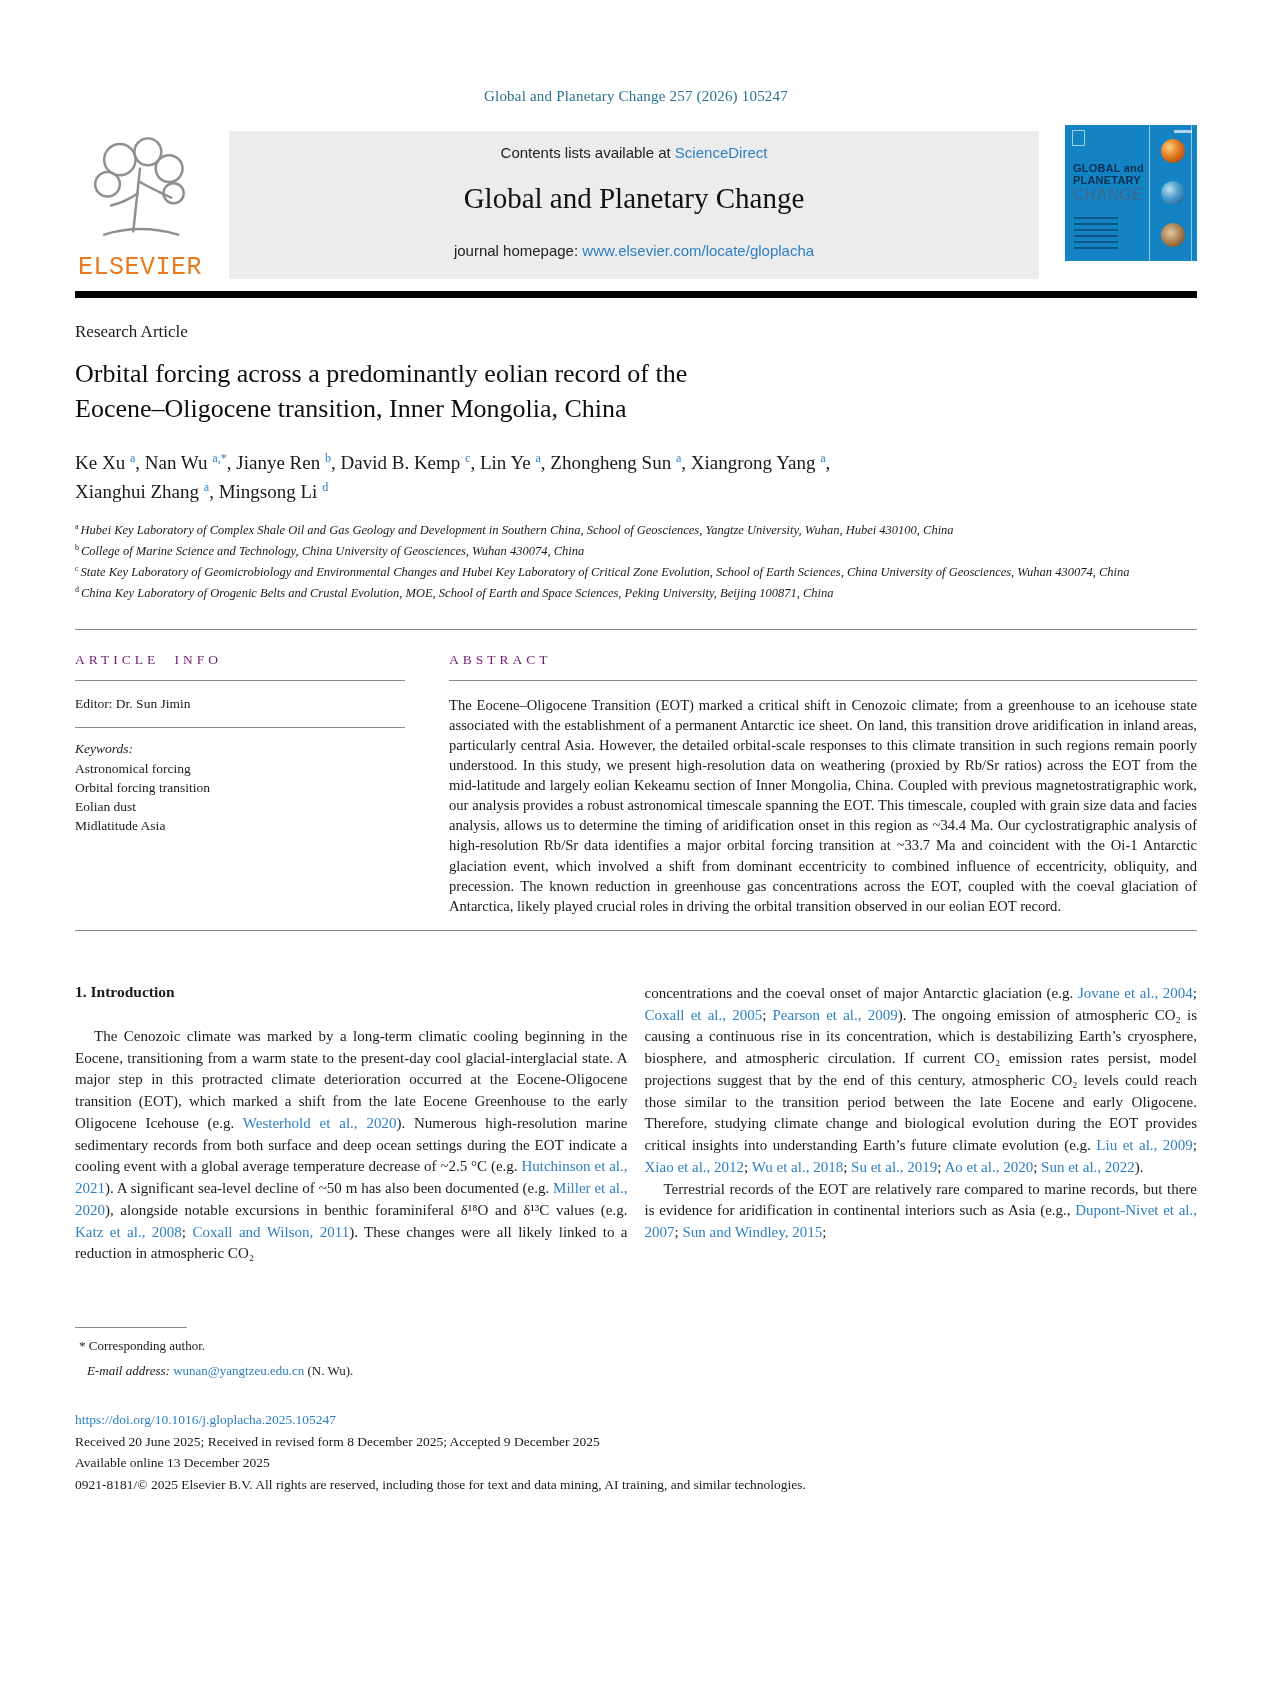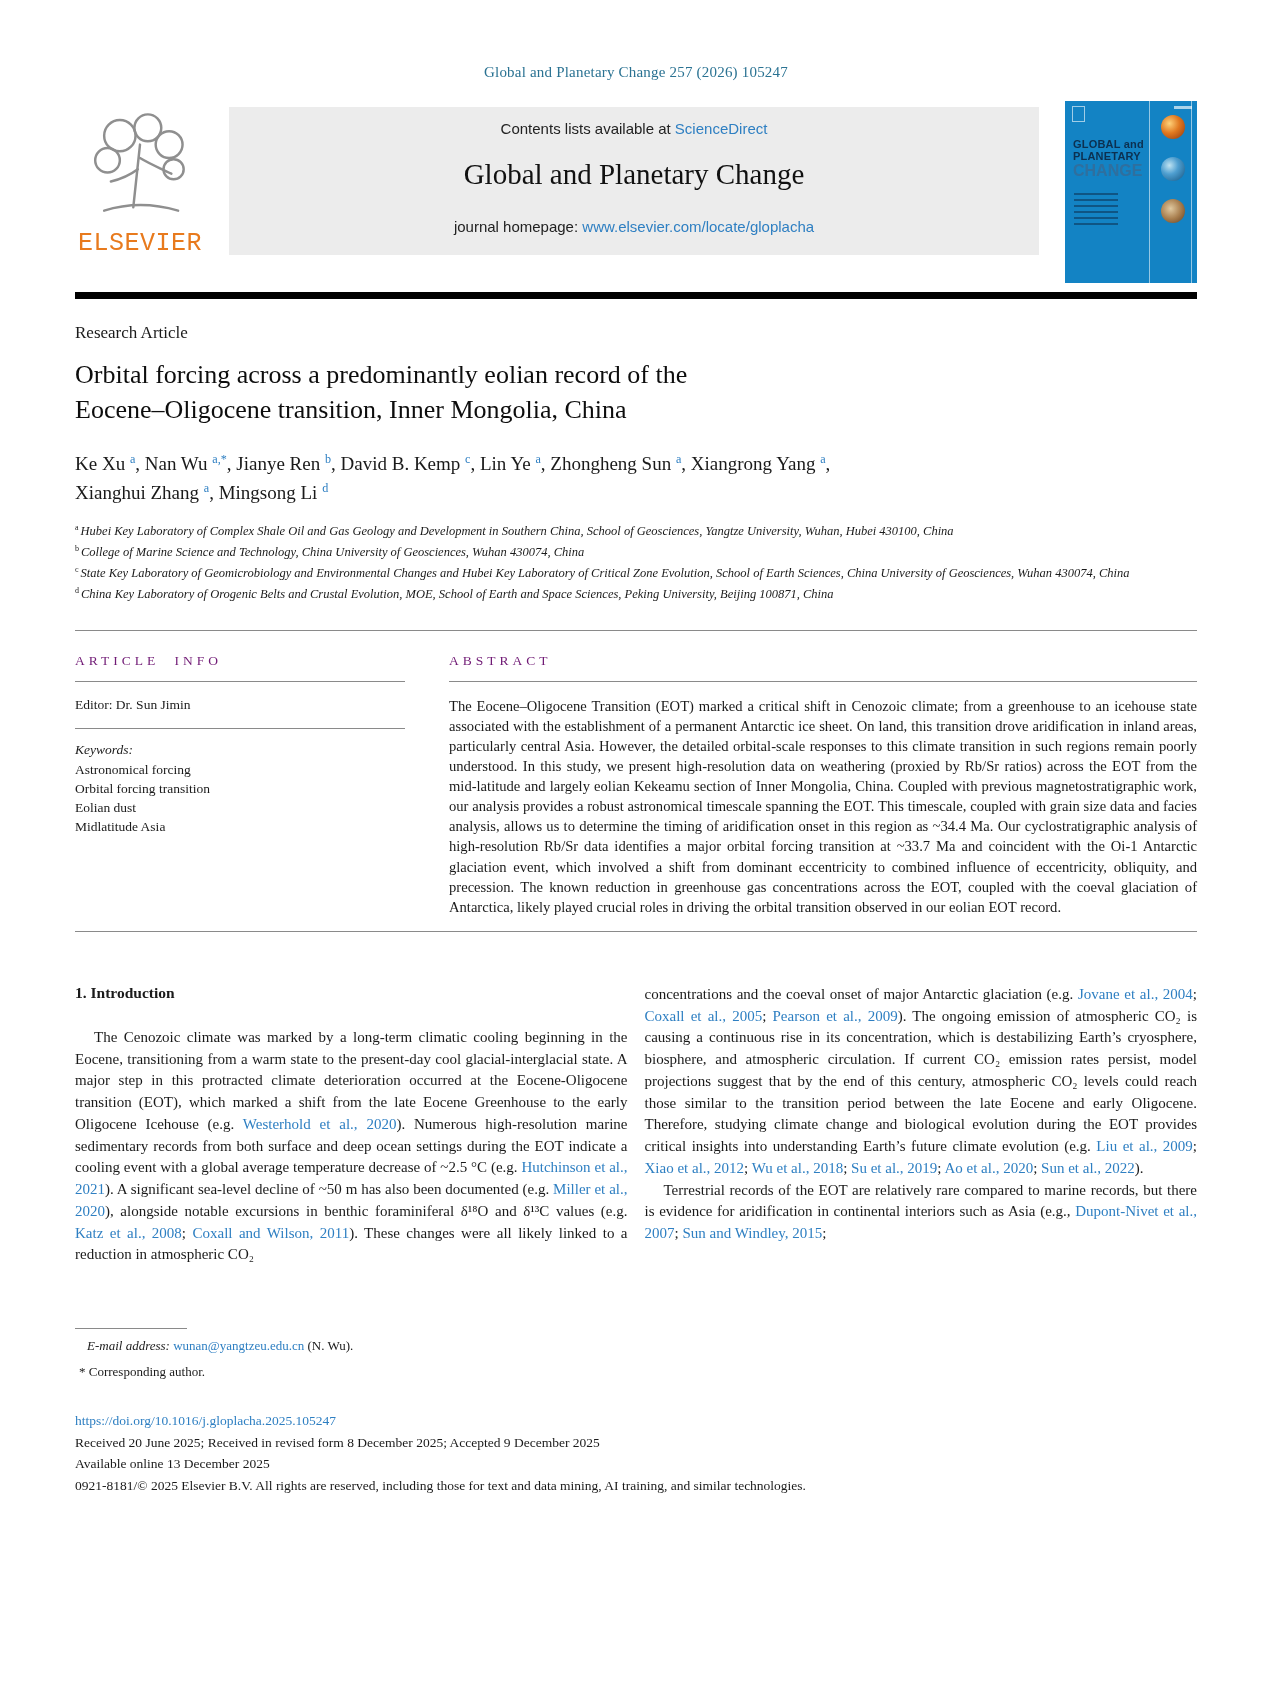--- a/index.html
+++ b/index.html
@@ -3,32 +3,32 @@
 <meta charset="utf-8">
 <style>
   :root{
     --link:#2e7fc2; --teal:#2a7292; --orange:#e87a1d; --coverblue:#1383c4;
     --ink:#1a1a1a; --rule:#8a8a8a;
   }
   html,body{margin:0;padding:0;background:#fff;}
   .page{width:1268px;height:1693px;position:relative;background:#fff;overflow:hidden;
         font-family:"Liberation Serif","DejaVu Serif",serif;color:var(--ink);}
   .content{padding:0 71px 0 75px;}
-  .citation{ text-align:center;padding-top:64px;font-size:15px;color:var(--teal);letter-spacing:.2px;}
+  .citation{ text-align:center;padding-top:88px;font-size:15px;color:var(--teal);letter-spacing:.2px;}
   
   .masthead{display:flex;margin-top:26px;align-items:flex-start;}
   .logo-block{width:130px;flex:0 0 130px;text-align:center;}
   .logo-block svg{display:block;margin:4px auto 0 auto;}
   .elsevier-word{font-size:25px;color:var(--orange);letter-spacing:.5px;margin-top:6px;
                  font-family:Liberation Mono, monospace;}
   .banner{flex:1;background:#ececec;margin:0 26px 0 24px;text-align:center;height:148px;}
   .contents-line{font-family:"Liberation Sans",sans-serif;font-size:15px;padding-top:13px;color:#222;}
   .journal-title{font-size:29px;margin-top:21px;color:#111;}
   .homepage-line{font-family:"Liberation Sans",sans-serif;font-size:15px;margin-top:27px;color:#222;}
-  .cover{width:132px;flex:0 0 132px;height:182px;background:var(--coverblue);position:relative;margin-top:-6px;}
+  .cover{width:132px;flex:0 0 132px;height:136px;background:var(--coverblue);position:relative;margin-top:-6px;}
   .cover .vline{position:absolute;top:0;bottom:0;width:1px;background:rgba(255,255,255,.55);}
   .cover .issn-bar{position:absolute;top:5px;right:5px;width:18px;height:3px;background:rgba(255,255,255,.65);}
   .cover .mini-tree{position:absolute;top:5px;left:7px;width:11px;height:14px;border:1px solid rgba(255,255,255,.6);}
   .cover-title{position:absolute;left:8px;top:38px;line-height:1.05;text-align:left;}
   .cover-title .l1,.cover-title .l2{font-family:"Liberation Sans",sans-serif;font-weight:bold;
        font-size:11px;color:#0c3050;display:block;letter-spacing:.2px;}
   .cover-title .l3{font-family:"Liberation Sans",sans-serif;font-weight:bold;font-size:16px;
        color:#2f6f9e;display:block;margin-top:1px;}
   .cover .ed-lines{position:absolute;left:9px;top:92px;}
   .cover .ed-lines i{display:block;width:44px;height:2px;background:rgba(12,48,80,.55);margin-bottom:4px;}
@@ -177,22 +177,22 @@
         <p class="body-p indent"><span>The Cenozoic climate was marked by a long-term climatic cooling beginning in the Eocene, transitioning from a warm state to the present-day cool glacial-interglacial state. A major step in this protracted climate deterioration occurred at the Eocene-Oligocene transition (EOT), which marked a shift from the late Eocene Greenhouse to the early Oligocene Icehouse (e.g. </span><a class="lnk">Westerhold et al., 2020</a><span>). Numerous high-resolution marine sedimentary records from both surface and deep ocean settings during the EOT indicate a cooling event with a global average temperature decrease of ~2.5 °C (e.g. </span><a class="lnk">Hutchinson et al., 2021</a><span>). A significant sea-level decline of ~50 m has also been documented (e.g. </span><a class="lnk">Miller et al., 2020</a><span>), alongside notable excursions in benthic foraminiferal δ¹⁸O and δ¹³C values (e.g. </span><a class="lnk">Katz et al., 2008</a><span>; </span><a class="lnk">Coxall and Wilson, 2011</a><span>). These changes were all likely linked to a reduction in atmospheric CO₂</span></p>
       </div>
       <div class="col">
         <p class="body-p"><span>concentrations and the coeval onset of major Antarctic glaciation (e.g. </span><a class="lnk">Jovane et al., 2004</a><span>; </span><a class="lnk">Coxall et al., 2005</a><span>; </span><a class="lnk">Pearson et al., 2009</a><span>). The ongoing emission of atmospheric CO₂ is causing a continuous rise in its concentration, which is destabilizing Earth’s cryosphere, biosphere, and atmospheric circulation. If current CO₂ emission rates persist, model projections suggest that by the end of this century, atmospheric CO₂ levels could reach those similar to the transition period between the late Eocene and early Oligocene. Therefore, studying climate change and biological evolution during the EOT provides critical insights into understanding Earth’s future climate evolution (e.g. </span><a class="lnk">Liu et al., 2009</a><span>; </span><a class="lnk">Xiao et al., 2012</a><span>; </span><a class="lnk">Wu et al., 2018</a><span>; </span><a class="lnk">Su et al., 2019</a><span>; </span><a class="lnk">Ao et al., 2020</a><span>; </span><a class="lnk">Sun et al., 2022</a><span>).</span></p>
         <p class="body-p indent"><span>Terrestrial records of the EOT are relatively rare compared to marine records, but there is evidence for aridification in continental interiors such as Asia (e.g., </span><a class="lnk">Dupont-Nivet et al., 2007</a><span>; </span><a class="lnk">Sun and Windley, 2015</a><span>;</span></p>
       </div>
     </div>
 
     <div class="footnote">
       <hr class="rule-thin fn-rule">
+      <div class="fn-line first">* Corresponding author.</div>
       <div class="fn-line"><span class="it">E-mail address:</span><span> </span><a class="lnk">wunan@yangtzeu.edu.cn</a><span> (N. Wu).</span></div>
-      <div class="fn-line first">* Corresponding author.</div>
     </div>
 
     <div class="footer">
       <a class="lnk doi">https://doi.org/10.1016/j.gloplacha.2025.105247</a>
       <div>Received 20 June 2025; Received in revised form 8 December 2025; Accepted 9 December 2025</div>
       <div>Available online 13 December 2025</div>
       <div>0921-8181/© 2025 Elsevier B.V. All rights are reserved, including those for text and data mining, AI training, and similar technologies.</div>
     </div>
 
   </div>

